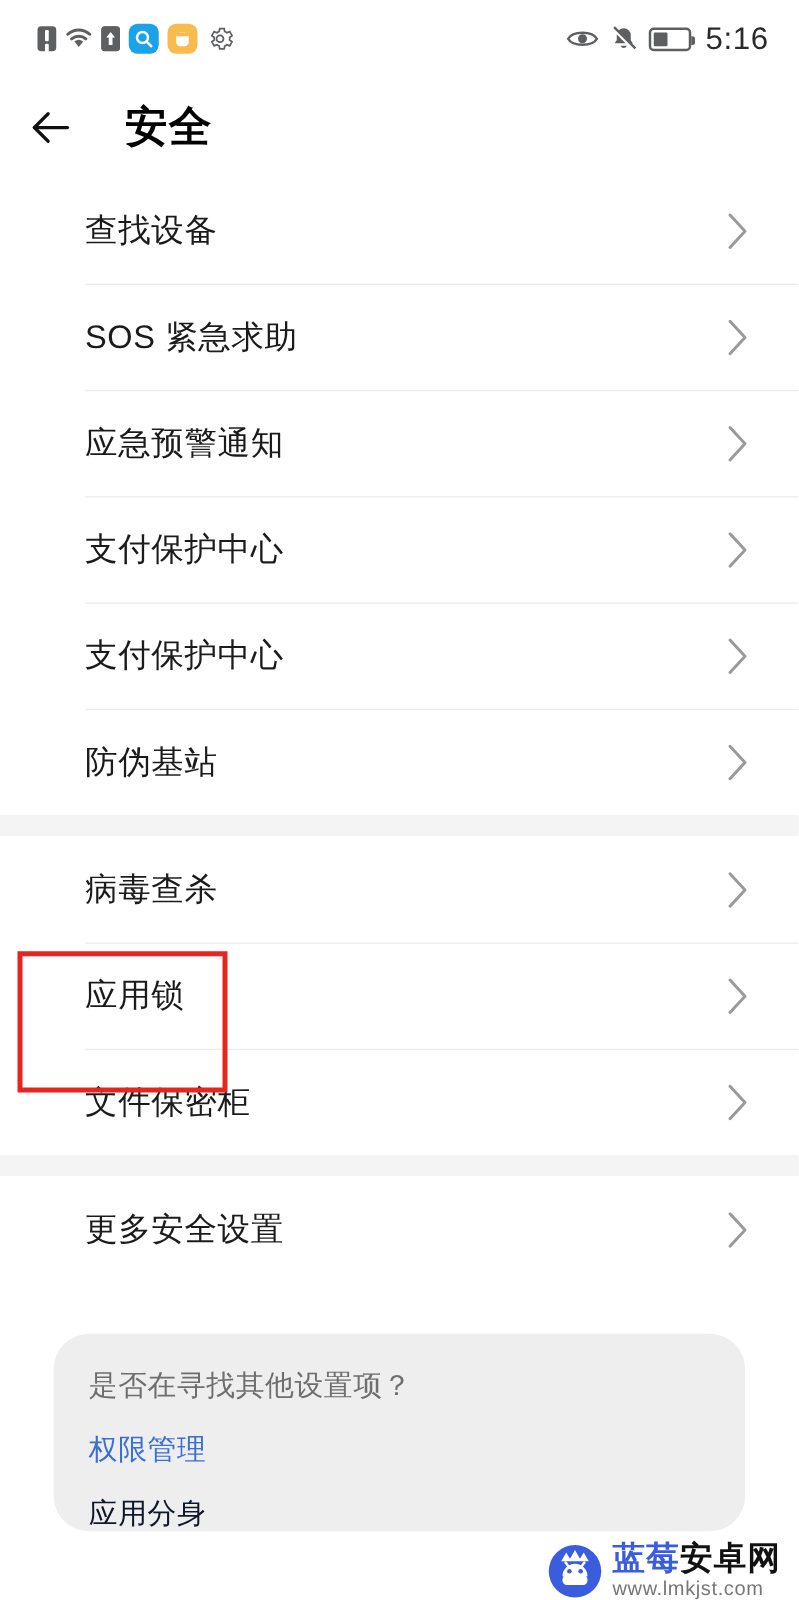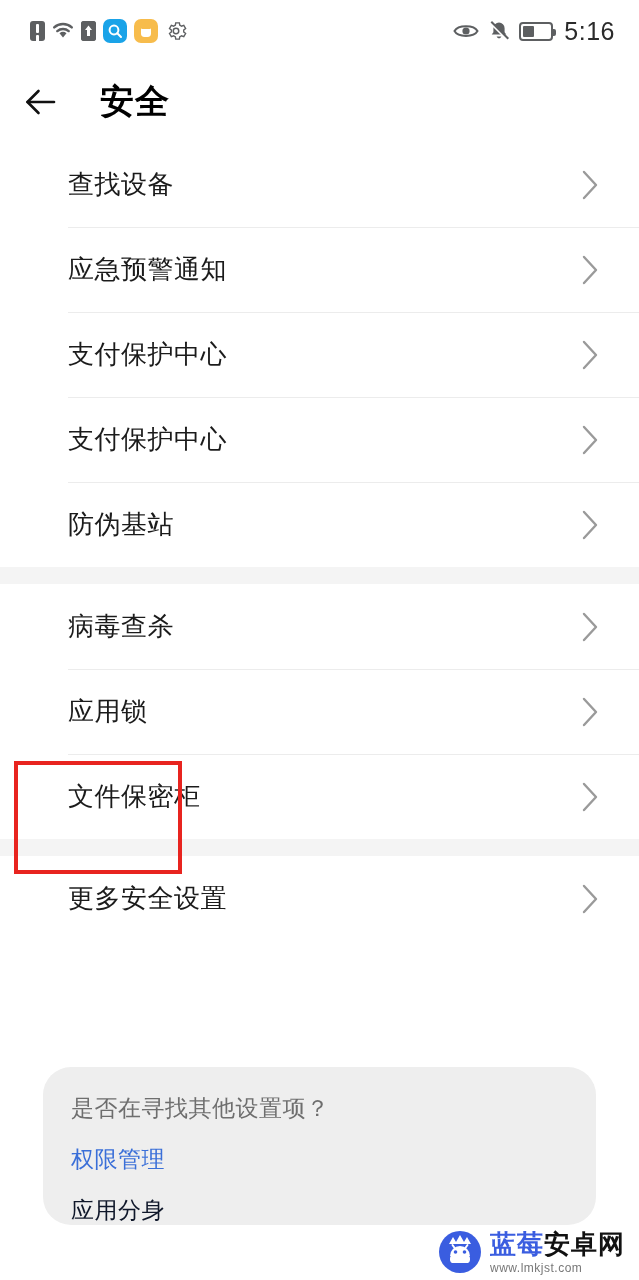--- a/index.html
+++ b/index.html
@@ -193,36 +193,36 @@
     letter-spacing: 0.5px;
     display: block;
     width: max-content;
     text-align: center;
   }
 
   
   .watermark {
     position: absolute;
     right: 14px;
-    bottom: 6px;
+    bottom: 0;
     display: flex;
     align-items: center;
     gap: 8px;
   }
   .wm-logo { width: 44px; height: 44px; flex: 0 0 auto; }
   .wm-text { display: flex; flex-direction: column; line-height: 1; }
   .wm-name {
     font-size: 26px;
     font-weight: bold;
     letter-spacing: 1px;
   }
   .wm-name .b1 { color: #3a5de0; }
   .wm-name .b2 { color: #111111; }
   .wm-url {
-    font-size: 12px;
+    font-size: 16px;
     color: #777;
     margin-top: 5px;
     letter-spacing: 0.5px;
   }
 </style>
 </head>
 <body>
 
 <div class="status-bar">
   <div class="status-left">
@@ -288,20 +288,26 @@
       <line x1="7.5" y1="20" x2="34" y2="20" stroke="#111111" stroke-width="2.6" stroke-linecap="round"></line>
     </svg>
   </span>
   <span class="page-title">安全</span>
 </div>
 
 <div id="list-root">
     <div class="section">
       <div class="row">
         <span class="row-label">查找设备</span>
+        <svg class="chev" viewBox="0 0 17 30">
+          <path d="M2 2 L14 15 L2 28" fill="none" stroke="#9a9a9a" stroke-width="2.4" stroke-linecap="round" stroke-linejoin="round"></path>
+        </svg>
+      </div>
+      <div class="row">
+        <span class="row-label">SOS 紧急求助</span>
         <svg class="chev" viewBox="0 0 17 30">
           <path d="M2 2 L14 15 L2 28" fill="none" stroke="#9a9a9a" stroke-width="2.4" stroke-linecap="round" stroke-linejoin="round"></path>
         </svg>
       </div>
       <div class="row">
         <span class="row-label">应急预警通知</span>
         <svg class="chev" viewBox="0 0 17 30">
           <path d="M2 2 L14 15 L2 28" fill="none" stroke="#9a9a9a" stroke-width="2.4" stroke-linecap="round" stroke-linejoin="round"></path>
         </svg>
       </div>

